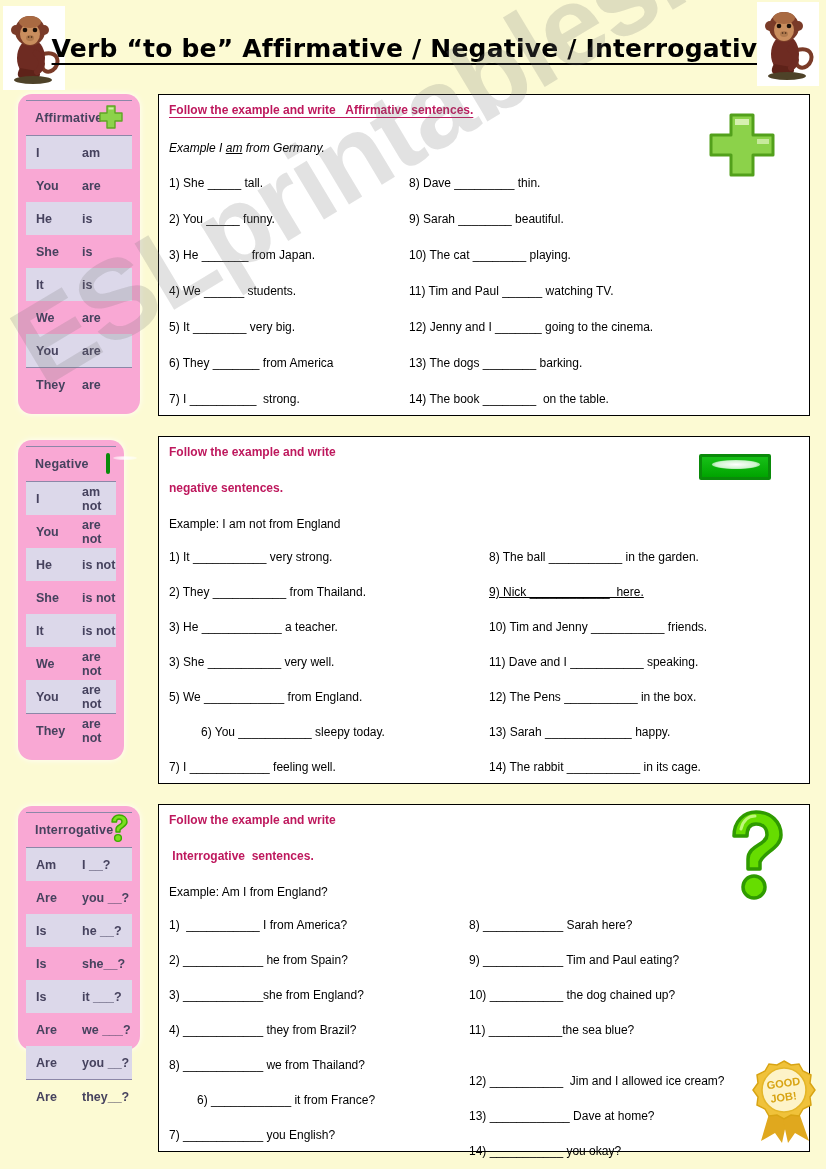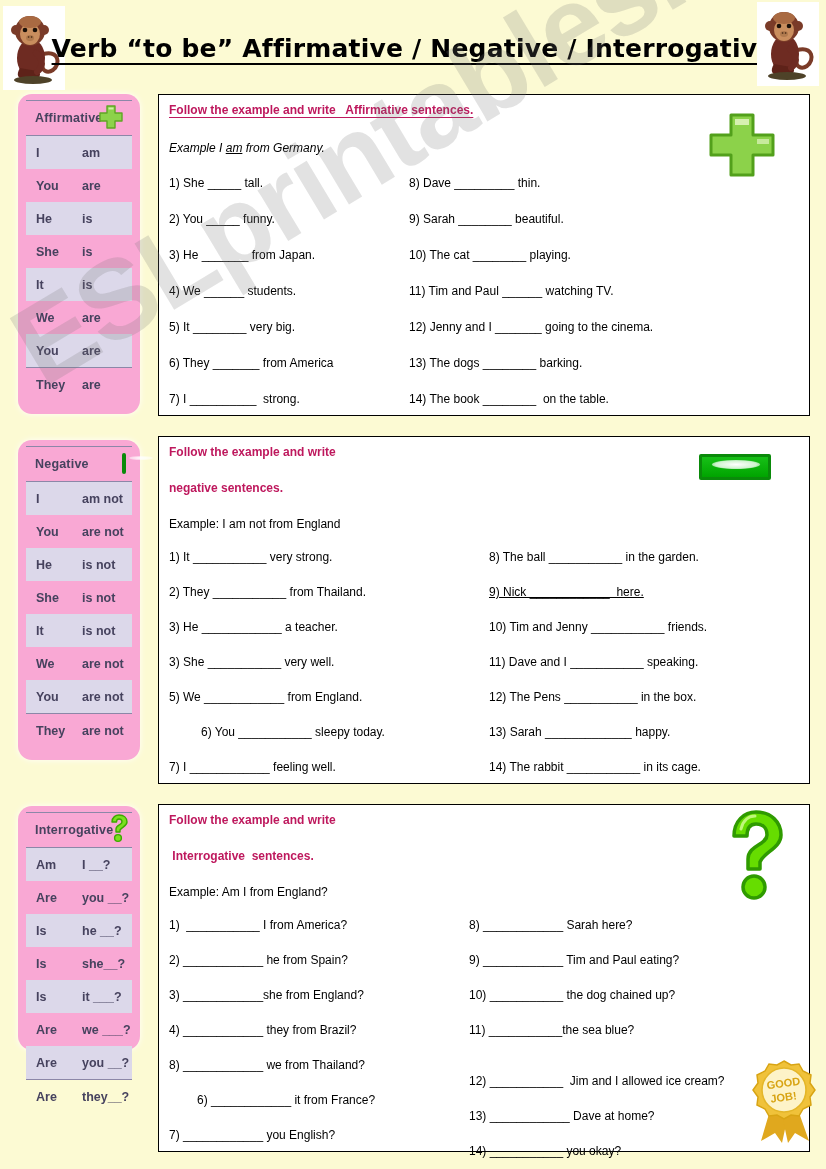--- a/index.html
+++ b/index.html
@@ -238,21 +238,21 @@
           <span class="c1">You</span>
           <span class="c2">are</span>
         </div>
       <div class="row last">
           <span class="c1">They</span>
           <span class="c2">are</span>
         </div>
     </div>
   </div>
 
-  <div class="card" style="left:18px;top:440px;width:122px;height:320px;">
+  <div class="card" style="left:18px;top:440px;width:106px;height:320px;">
     <div class="card-head">
       <span class="card-title">Negative</span>
       <span class="head-icon">
         <span class="mini-bar"></span>
       </span>
     </div>
     <div class="rows">
       <div class="row alt">
           <span class="c1">I</span>
           <span class="c2">am not</span>

